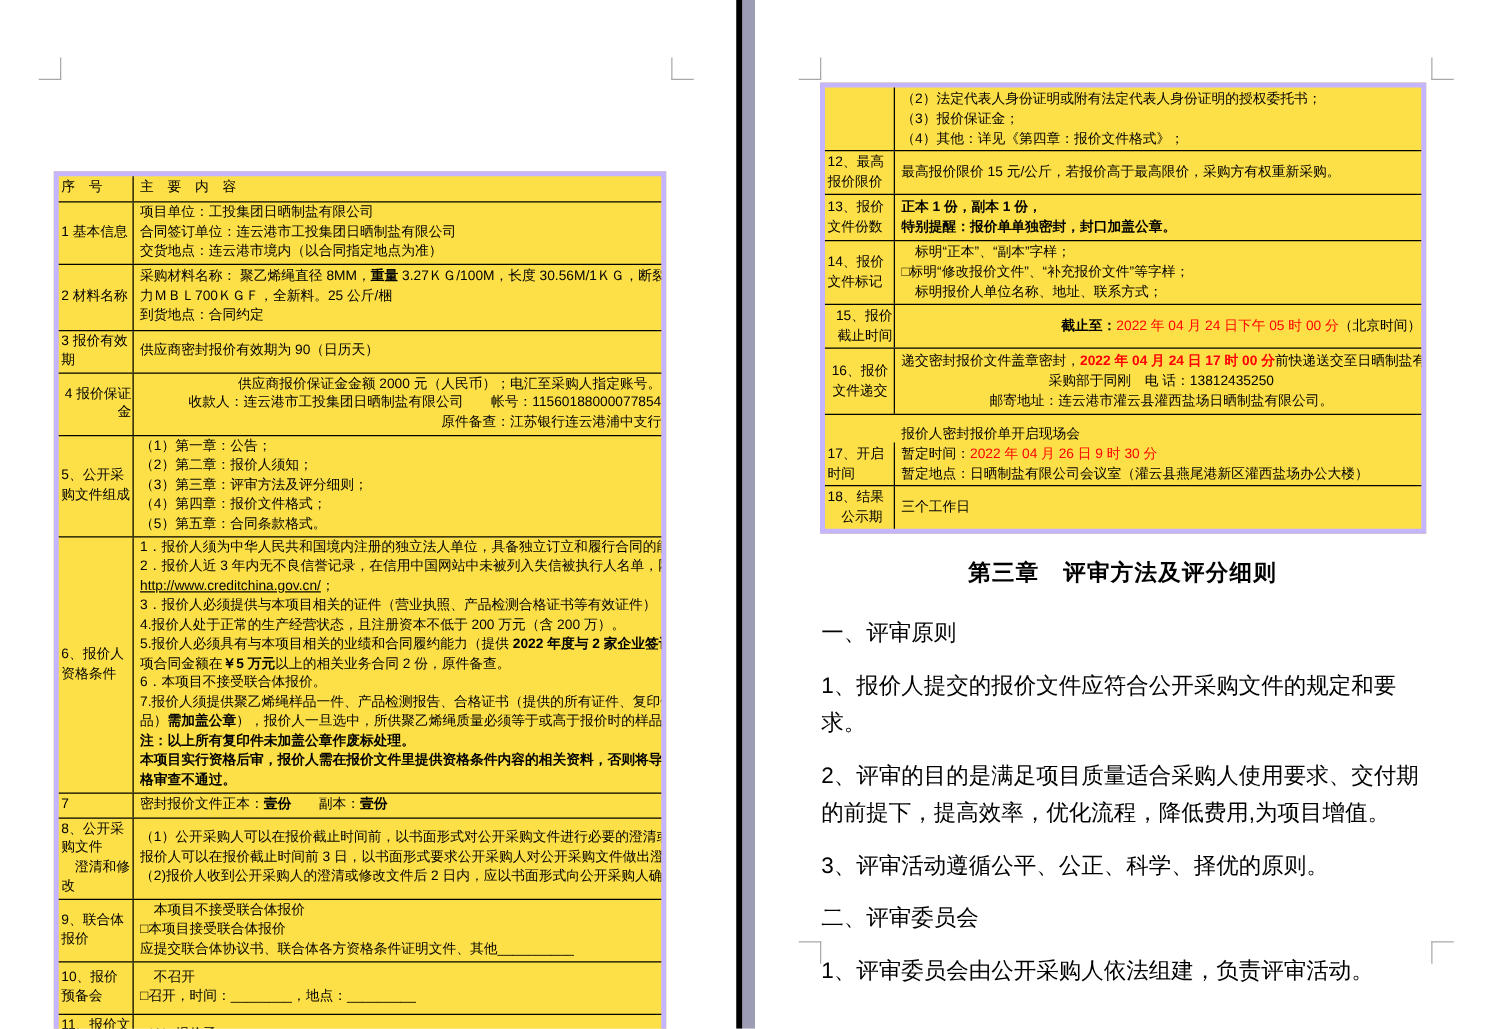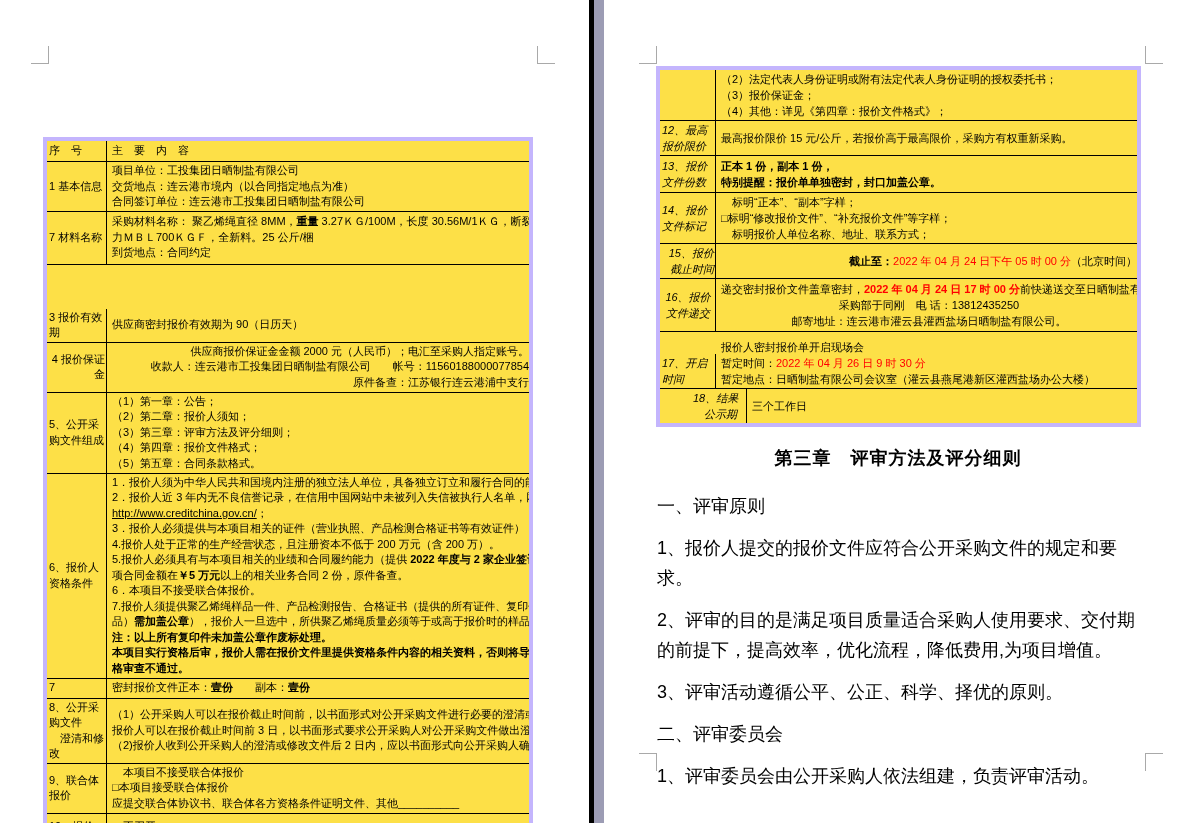--- a/index.html
+++ b/index.html
@@ -28,21 +28,21 @@
   }
   #left-table{left:43px;top:137px;width:490px;}
   #right-table{left:52px;top:66px;width:485px;line-height:16px;}
   .t-row{display:flex;align-items:stretch;border-bottom:1px solid #000;box-sizing:border-box;}
   #right-table .t-row:last-child{border-bottom:none;}
   .t-label{
     flex:0 0 60px;width:60px;border-right:1px solid #000;box-sizing:border-box;
     display:flex;flex-direction:column;justify-content:center;
     padding:1px 1px 1px 2px;white-space:pre-line;overflow:hidden;
   }
-  #right-table .t-label{flex-basis:56px;width:56px;font-style:italic;}
+  #right-table .t-label{flex-basis:56px;width:56px;}
   .t-content{
     flex:1;display:flex;flex-direction:column;justify-content:center;
     padding:1px 0 1px 5px;overflow:hidden;box-sizing:border-box;
   }
   .t-head{min-height:21px;}
   .cl{white-space:pre;overflow:hidden;}
   .b{font-weight:bold;}
   .r{color:#ff0000;}
   .u{text-decoration:underline;}
 
@@ -61,33 +61,33 @@
   <div class="doc-table" id="left-table">
     <div class="t-row t-head">
       <div class="t-label">序　号</div>
       <div class="t-content">主　要　内　容</div>
     </div>
 
   <div class="t-row" style="min-height: 47px;">
         <div class="t-label">1 基本信息</div>
         <div class="t-content">
           <div class="cl"><span>项目单位：工投集团日晒制盐有限公司</span></div>
+          <div class="cl"><span>合同签订单位：连云港市工投集团日晒制盐有限公司</span></div>
           <div class="cl"><span>交货地点：连云港市境内（以合同指定地点为准）</span></div>
-          <div class="cl"><span>合同签订单位：连云港市工投集团日晒制盐有限公司</span></div>
         </div>
       </div>
       <div class="t-row" style="min-height: 53px;">
-        <div class="t-label">7 材料名称</div>
+        <div class="t-label">2 材料名称</div>
         <div class="t-content">
           <div class="cl"><span>采购材料名称： 聚乙烯绳直径 8MM，</span><span class="b">重量</span><span> 3.27ＫＧ/100M，长度 30.56M/1ＫＧ，断裂强</span></div>
           <div class="cl"><span>力ＭＢＬ700ＫＧＦ，全新料。25 公斤/梱</span></div>
           <div class="cl"><span>到货地点：合同约定</span></div>
         </div>
       </div>
-      <div class="t-row" style="min-height: 34px; margin-top: 44px;">
+      <div class="t-row" style="min-height: 34px;">
         <div class="t-label">3 报价有效期</div>
         <div class="t-content">
           <div class="cl"><span>供应商密封报价有效期为 90（日历天）</span></div>
         </div>
       </div>
       <div class="t-row" style="min-height: 50px; text-align: right;">
         <div class="t-label">4 报价保证金</div>
         <div class="t-content">
           <div class="cl"><span>供应商报价保证金金额 2000 元（人民币）；电汇至采购人指定账号。</span></div>
           <div class="cl"><span>收款人：连云港市工投集团日晒制盐有限公司　　帐号：11560188000077854</span></div>
@@ -211,21 +211,21 @@
         </div>
       </div>
       <div class="t-row" style="min-height: 57px; align-items: flex-end;">
         <div class="t-label">17、开启时间</div>
         <div class="t-content">
           <div class="cl"><span>报价人密封报价单开启现场会</span></div>
           <div class="cl"><span>暂定时间：</span><span class="r">2022 年 04 月 26 日 9 时 30 分</span></div>
           <div class="cl"><span>暂定地点：日晒制盐有限公司会议室（灌云县燕尾港新区灌西盐场办公大楼）</span></div>
         </div>
       </div>
-      <div class="t-row" style="min-height: 32px; margin-left: 31px;">
+      <div class="t-row" style="min-height: 32px;">
         <div class="t-label">18、结果
 　公示期</div>
         <div class="t-content">
           <div class="cl"><span>三个工作日</span></div>
         </div>
       </div>
     </div>
   <div id="section">
     <h1 id="section-title">第三章　评审方法及评分细则</h1>
     <p class="para">一、评审原则</p>

